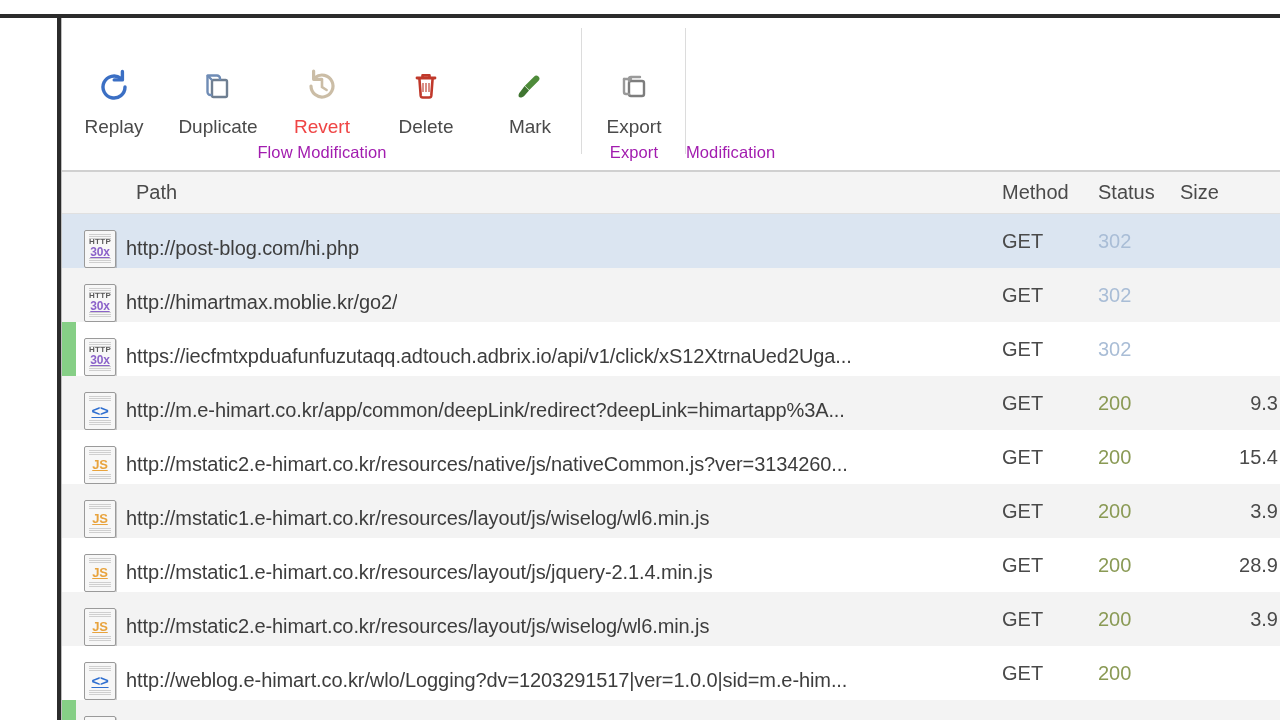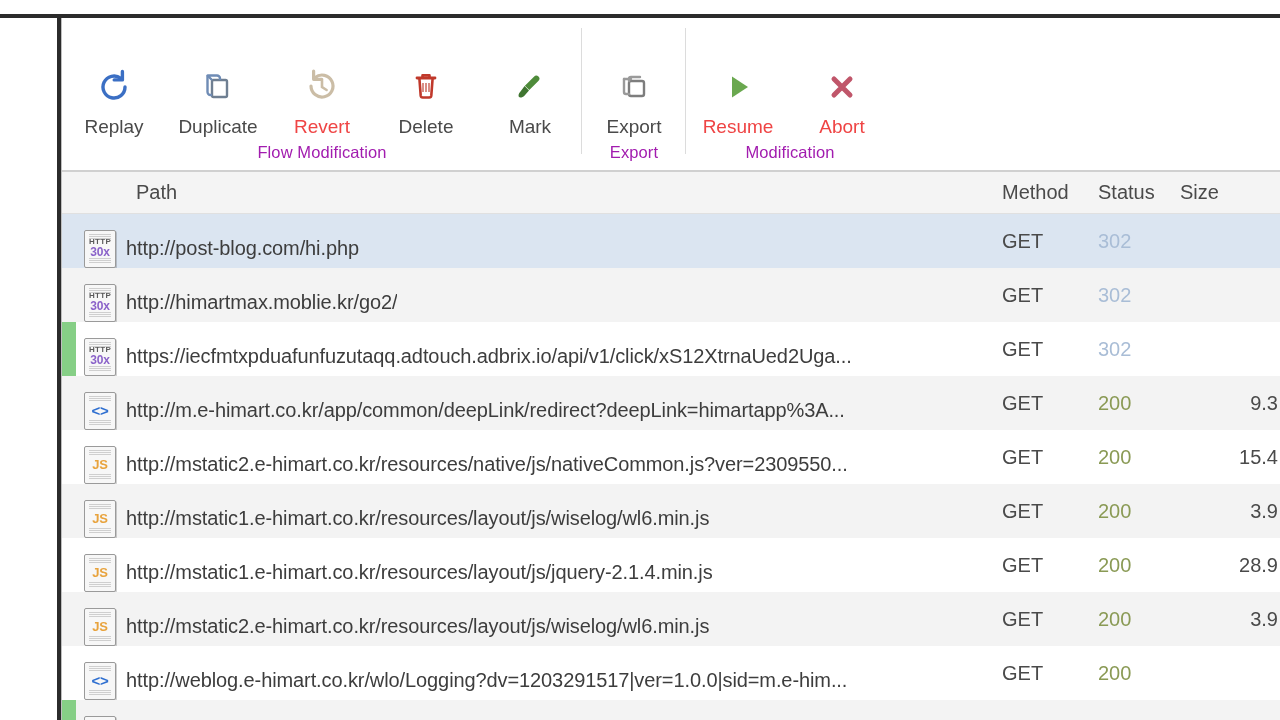--- a/index.html
+++ b/index.html
@@ -179,20 +179,21 @@
     position: absolute; bottom: 3px; left: 4px; right: 4px; height: 6px;
     background: repeating-linear-gradient(to bottom,#cfcfcf 0 1px,transparent 1px 2px);
   }
   .ficon .t1 {
     font-size: 8px; font-weight: bold; line-height: 8px;
     color: #5a5a5a; letter-spacing: .3px;
   }
   .ficon .t2 {
     font-size: 12px; font-weight: bold; line-height: 13px;
     letter-spacing: -.2px;
+    text-decoration: underline;
   }
   .ficon.http30x .t2 { color: #8b63c9; }
   .ficon.js .t2 { color: #e8a33d; font-size: 13px; }
   .ficon.code .t2 { color: #2f6fd0; font-size: 15px; font-weight: 700; }
 
   
   .rows-clip { overflow: hidden; }
 </style>
 </head>
 <body>
@@ -273,38 +274,20 @@
                     <path d="M10 12h7" stroke="#9a9a9a" stroke-width="2.4" stroke-linecap="round"></path>
                   </svg>
                 </div>
                 <div class="rbtn-label">Export</div>
               </div>
             </div>
             <div class="rgroup-label">Export</div>
             <div class="rgroup-sep"></div>
           </div>
           <div class="rgroup">
-            <div class="rgroup-buttons">
-              <div class="rbtn disabled">
-                <div class="rbtn-icon">
-                  <svg width="40" height="40" viewBox="0 0 40 40" fill="none">
-                    <path d="M14 9.5L30 20 14 30.5V9.5z" fill="#6aa84f"></path>
-                  </svg>
-                </div>
-                <div class="rbtn-label">Resume</div>
-              </div>
-              <div class="rbtn disabled">
-                <div class="rbtn-icon">
-                  <svg width="40" height="40" viewBox="0 0 40 40" fill="none">
-                    <path d="M12 12l16 16M28 12L12 28" stroke="#c0566a" stroke-width="5" stroke-linecap="round"></path>
-                  </svg>
-                </div>
-                <div class="rbtn-label">Abort</div>
-              </div>
-            </div>
             <div class="rgroup-label">Modification</div>
           </div>
         </div>
     </div>
 
     <div class="col-header">
       <div class="ch-marker"></div>
       <div class="ch-path">Path</div>
       <div class="ch-method">Method</div>
       <div class="ch-status">Status</div>
@@ -372,21 +355,21 @@
           <div class="cell-size">9.3</div>
         </div>
         <div class="row">
           <div class="row-marker "></div>
           <div class="cell-path">
             <div class="ficon js">
       <div class="ltop"></div>
               <div class="t2">JS</div>
               <div class="lbot"></div>
             </div>
-            <span class="path-text">http://mstatic2.e-himart.co.kr/resources/native/js/nativeCommon.js?ver=2309550...</span>
+            <span class="path-text">http://mstatic2.e-himart.co.kr/resources/native/js/nativeCommon.js?ver=3134260...</span>
           </div>
           <div class="cell-method">GET</div>
           <div class="cell-status s200">200</div>
           <div class="cell-size">15.4</div>
         </div>
         <div class="row alt">
           <div class="row-marker "></div>
           <div class="cell-path">
             <div class="ficon js">
       <div class="ltop"></div>

